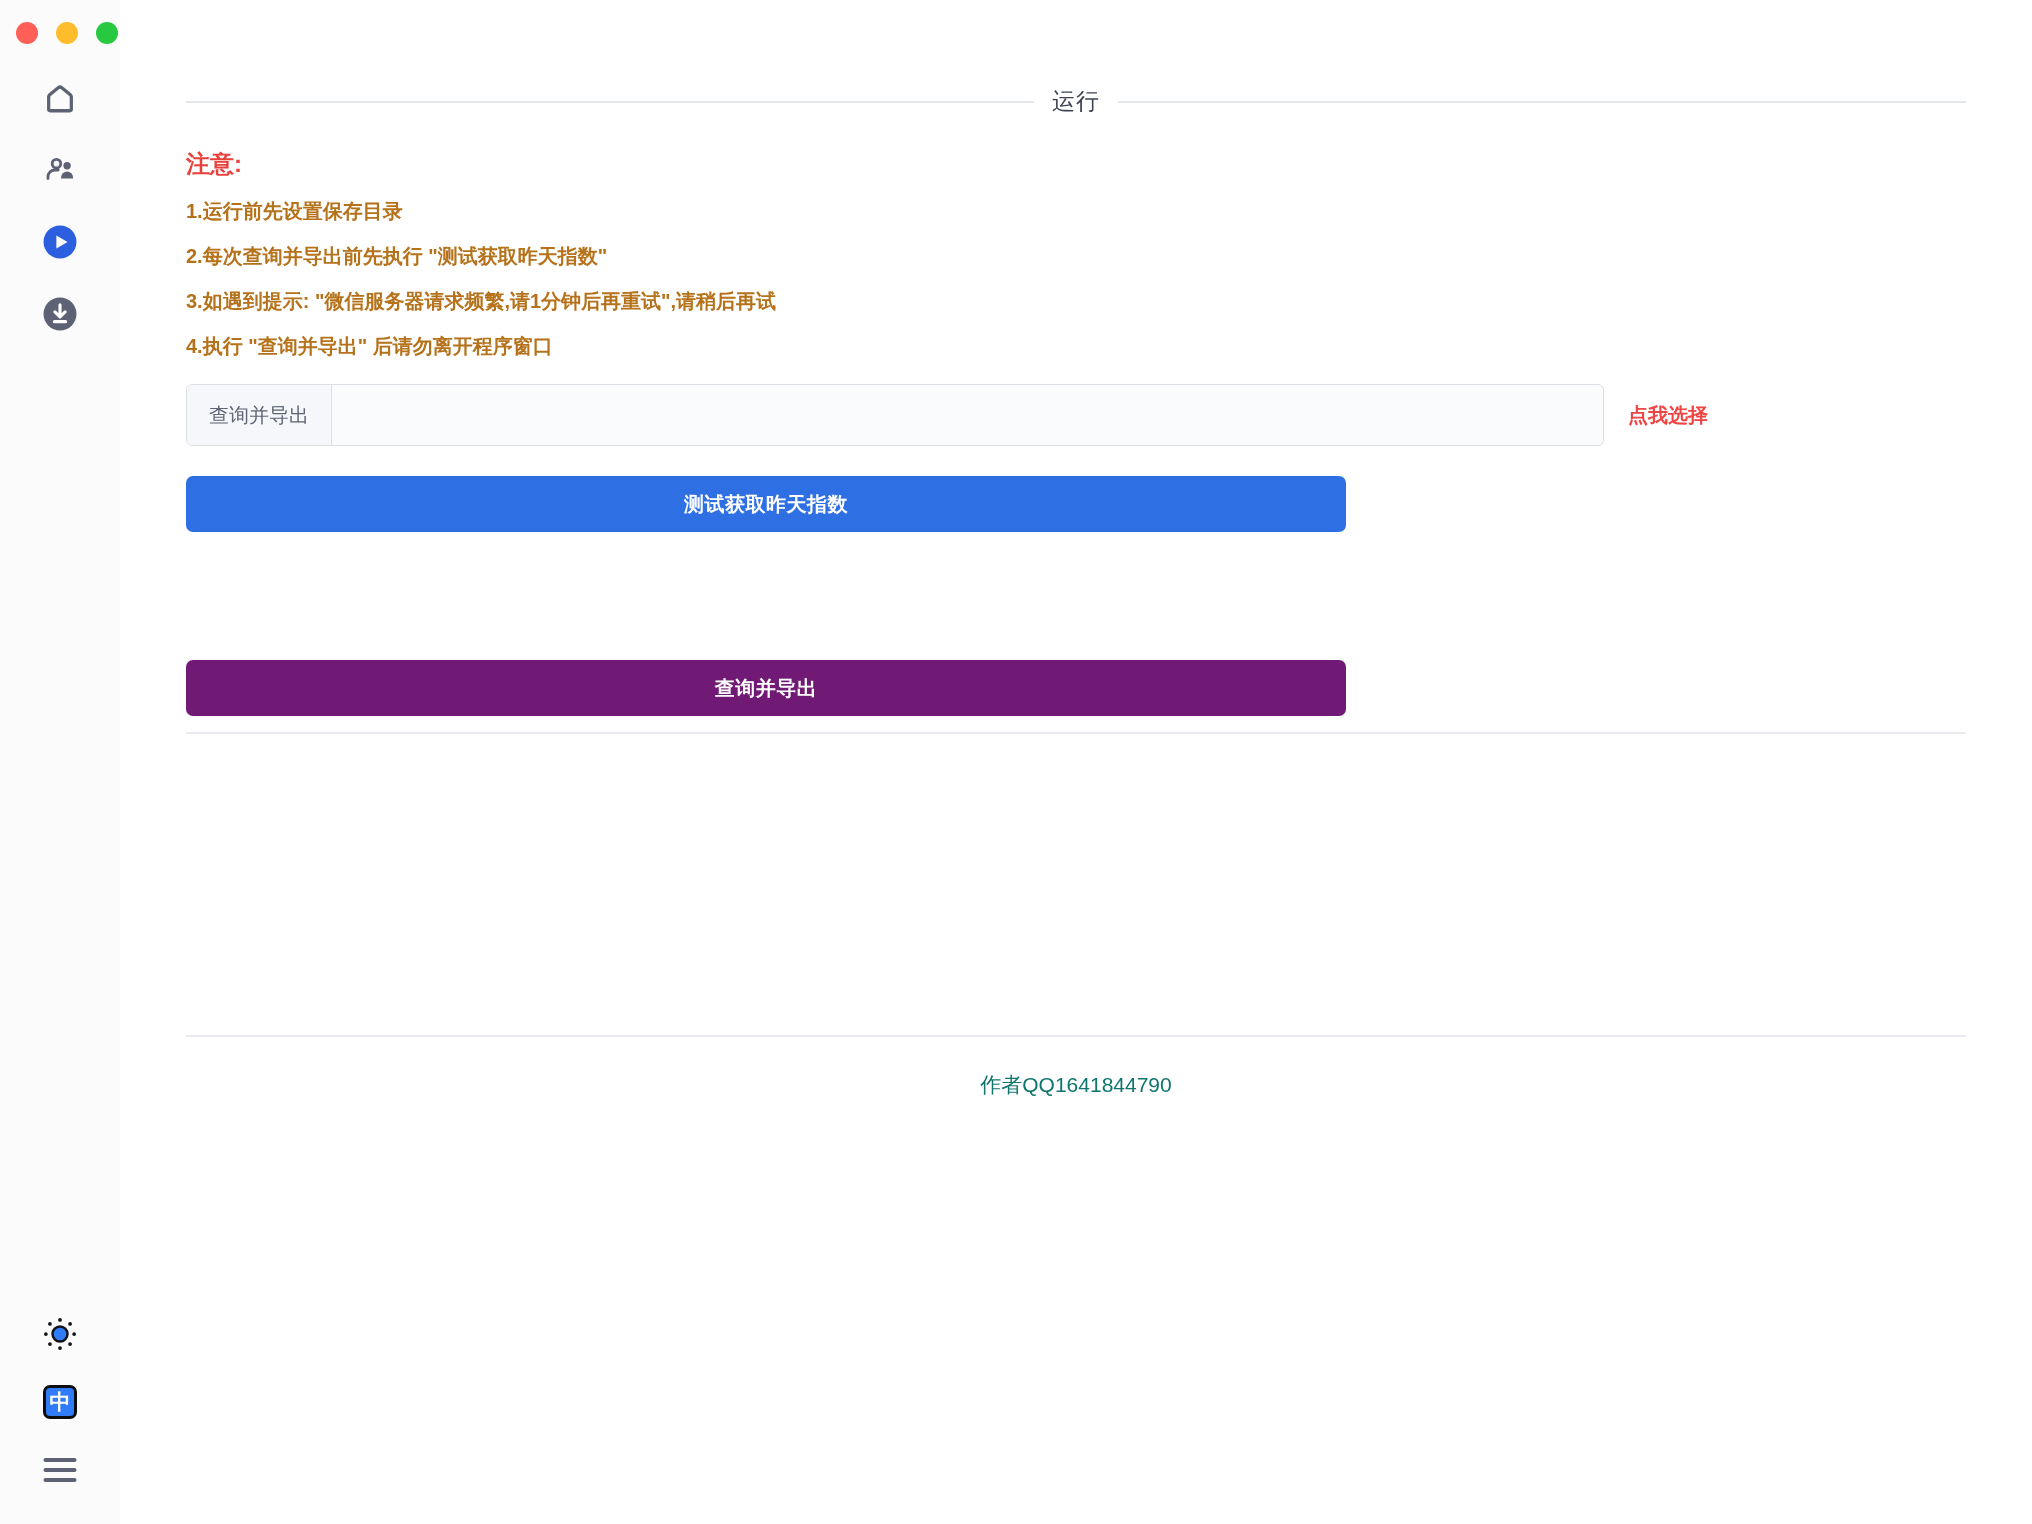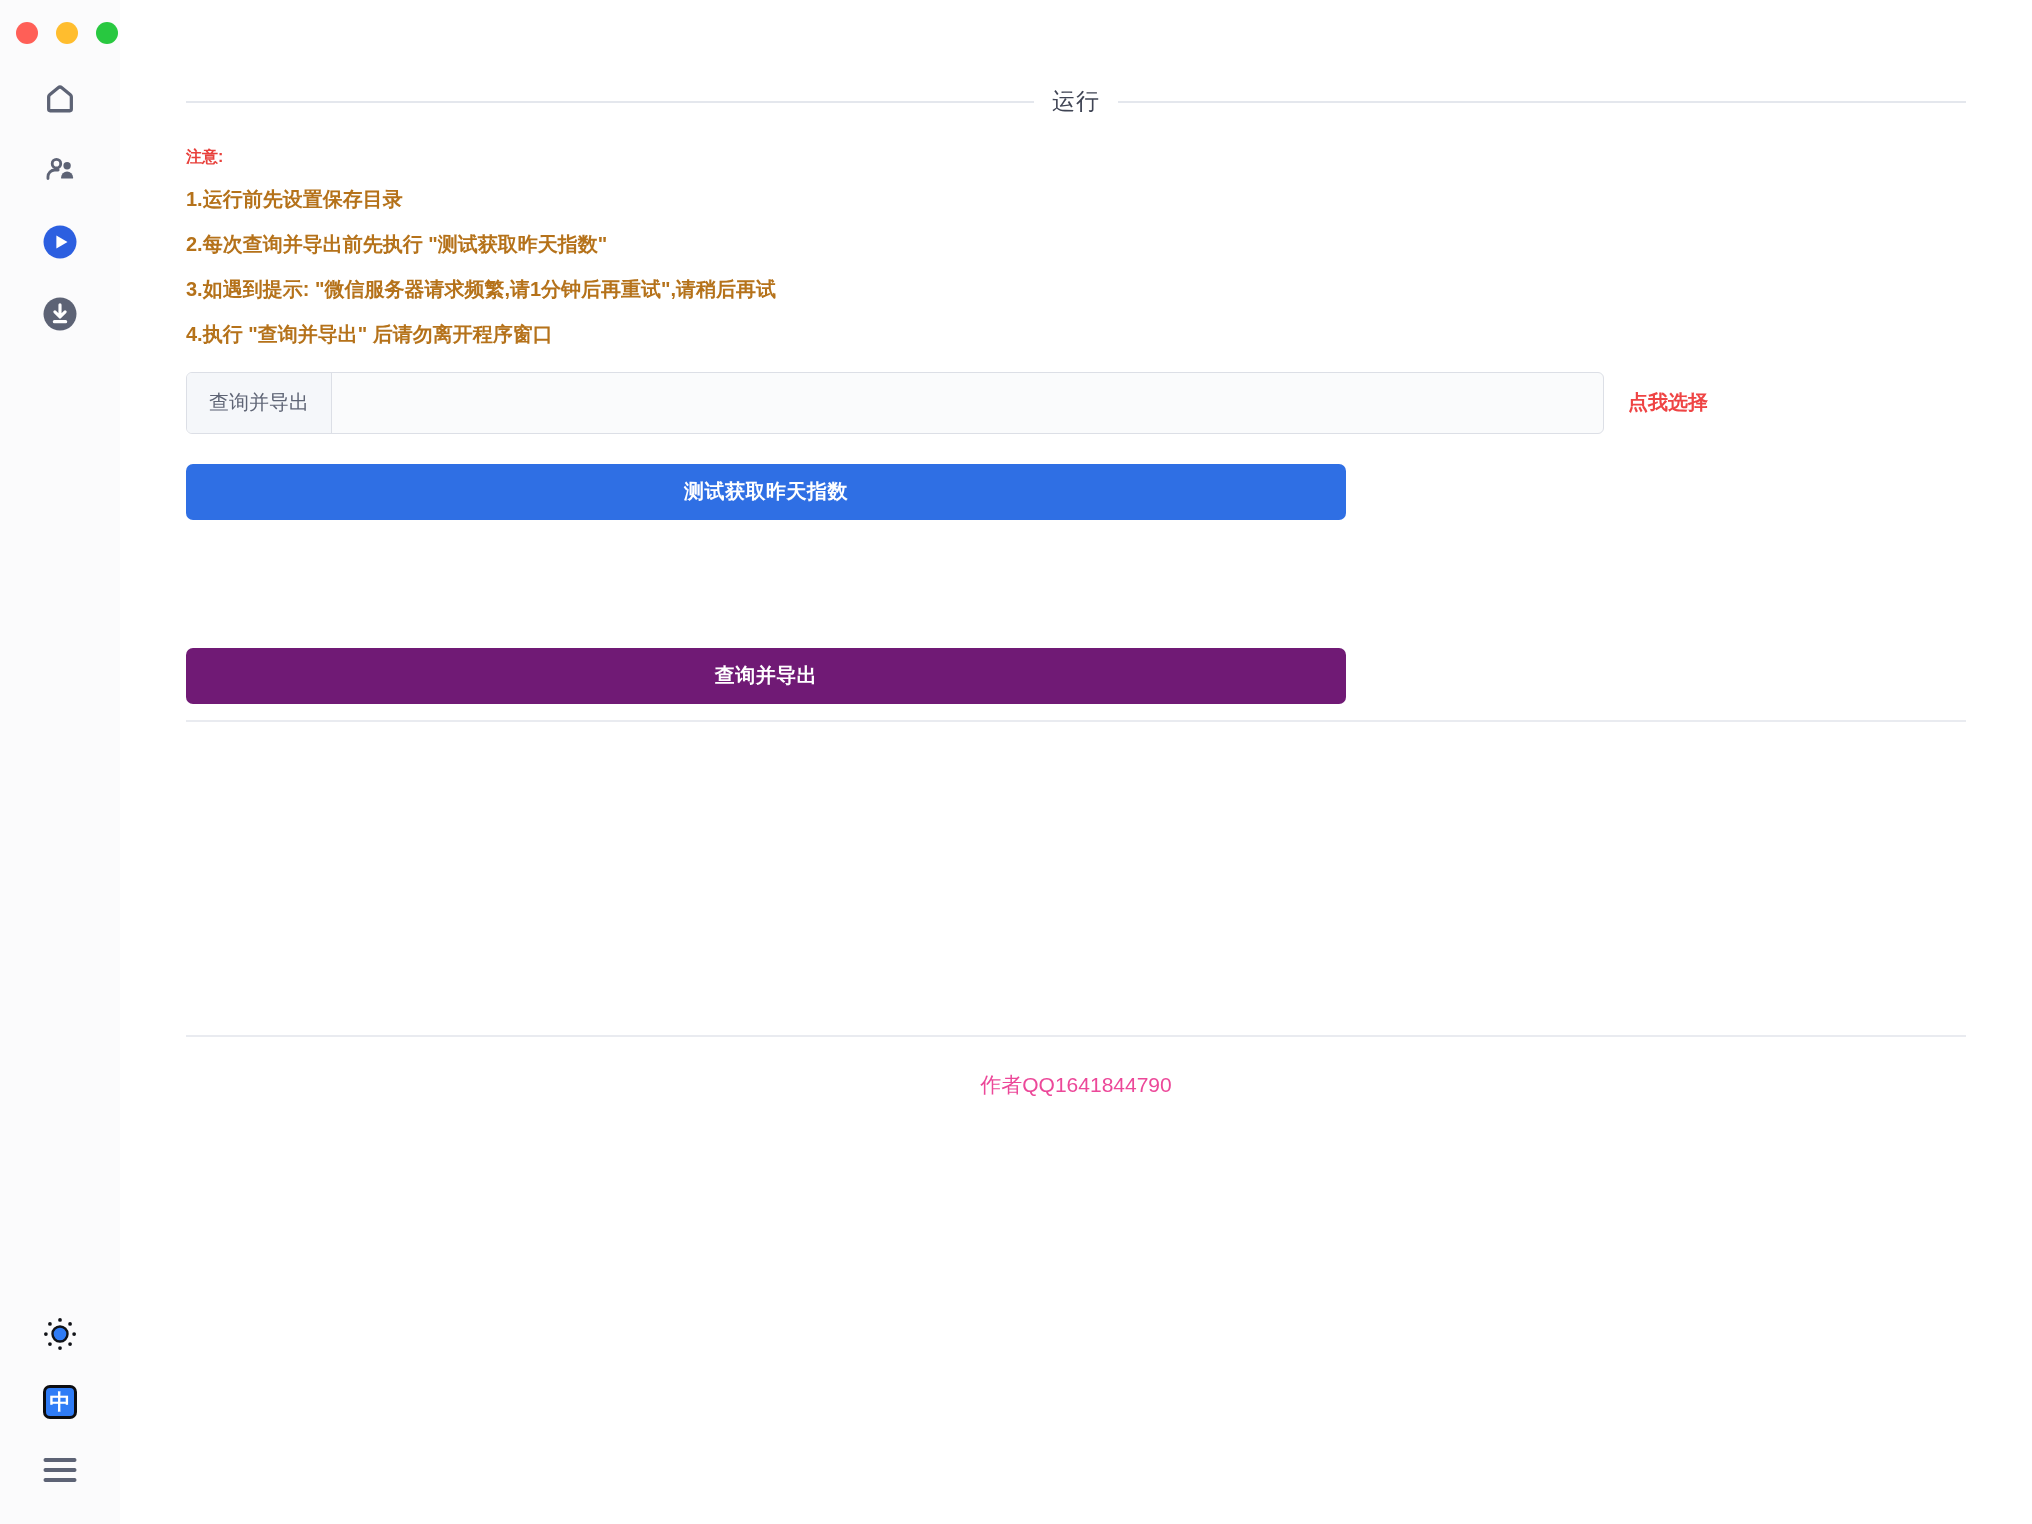--- a/index.html
+++ b/index.html
@@ -112,21 +112,21 @@
     white-space: nowrap;
   }
 
   
   .notice {
     margin: 28px 0 0 18px;
     line-height: 1.55;
   }
   .notice .warn-head {
     color: #e8413c;
-    font-size: 16px;
+    font-size: 24px;
     font-weight: 700;
     margin-bottom: 2px;
   }
   .notice .warn-line {
     color: #b5721a;
     font-size: 20px;
     font-weight: 700;
     margin-bottom: 2px;
     margin-top: 14px;
   }
@@ -215,21 +215,21 @@
     right: 48px;
     bottom: 22px;
   }
   .footer .rule {
     height: 2px;
     background: #e9ebf0;
     margin: 0 18px;
   }
   .footer .credit {
     text-align: center;
-    color: #ec4899;
+    color: #0f766e;
     font-size: 21px;
     margin-top: 34px;
   }
 
   svg { display: block; }
 </style>
 </head>
 <body>
 
 <div id="app">

